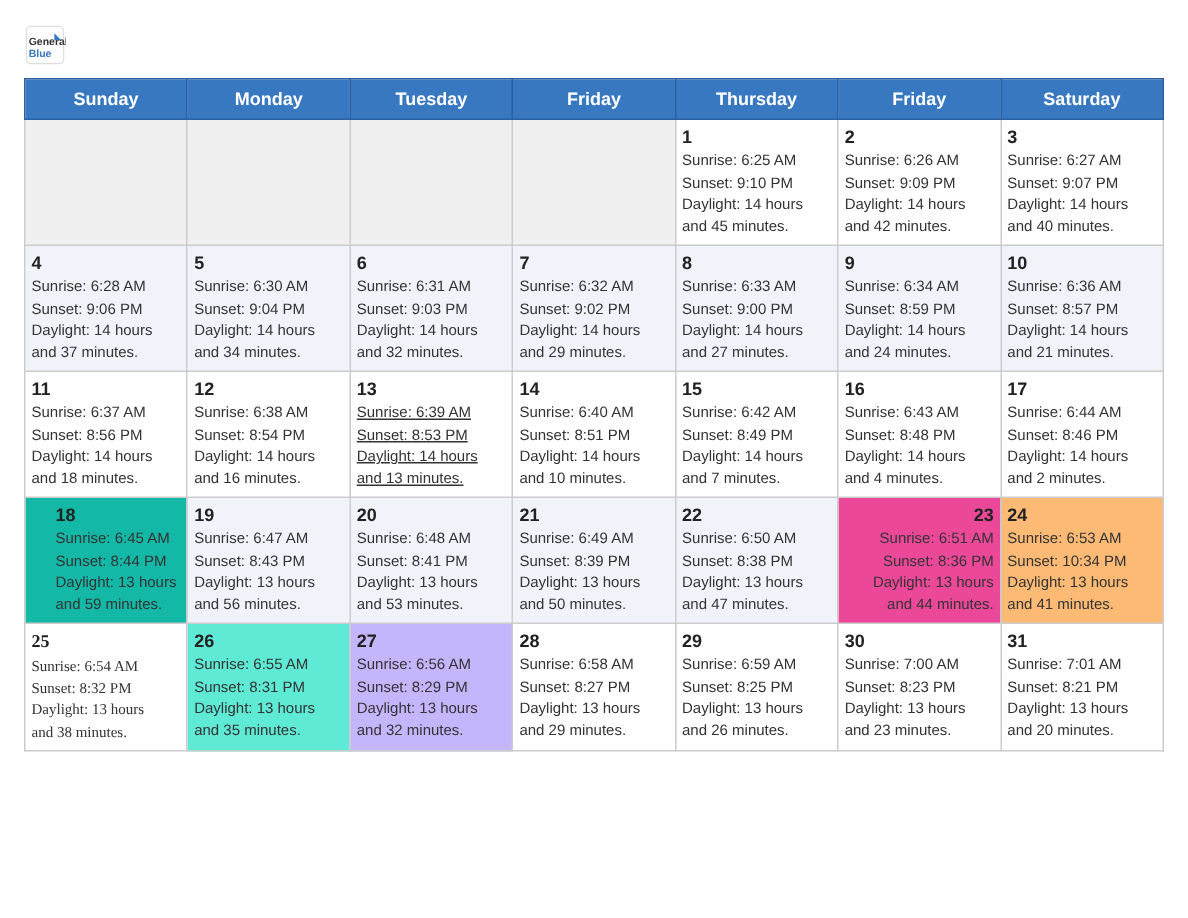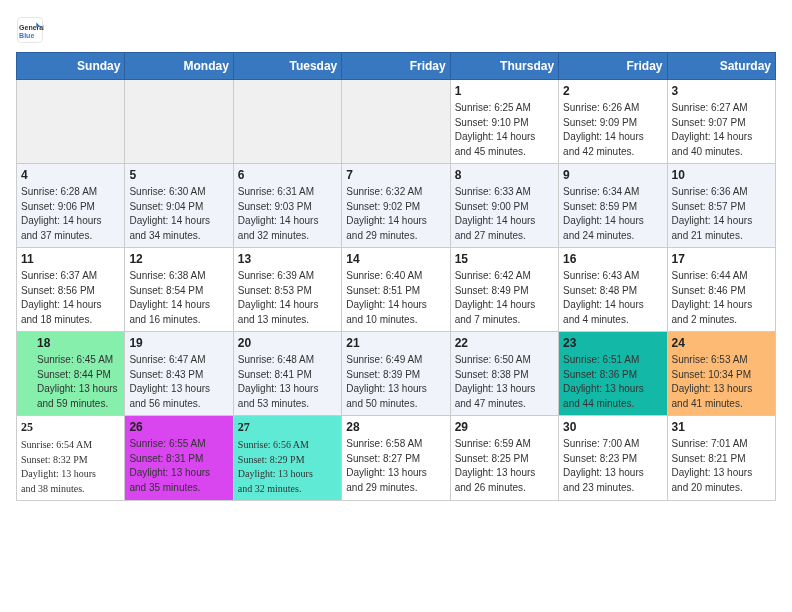--- a/index.html
+++ b/index.html
@@ -41,21 +41,21 @@
     }
     .calendar {
       width: 100%;
       border-collapse: collapse;
       font-size: 10.5px;
     }
     .calendar thead th {
       background: #3878c1;
       color: #fff;
       padding: 6px 4px;
-      text-align: right;
+      text-align: center;
       font-weight: bold;
       font-size: 12px;
       border: 1px solid #2a60a0;
       margin-left: 36px;
     }
     .calendar tbody td {
       border: 1px solid #ccc;
       vertical-align: top;
       padding: 4px;
       width: 108px;
@@ -202,21 +202,21 @@
         </td>
         <td style="background: rgb(255, 255, 255);">
           <div class="day-number">12</div>
           <div class="day-info" style="white-space: pre-line;">Sunrise: 6:38 AM
 Sunset: 8:54 PM
 Daylight: 14 hours
 and 16 minutes.</div>
         </td>
         <td style="background: rgb(255, 255, 255);">
           <div class="day-number">13</div>
-          <div class="day-info" style="white-space: pre-line;">Sunrise: 6:39 AM
+          <div class="day-info" style="white-space: pre-line; text-decoration: underline;">Sunrise: 6:39 AM
 Sunset: 8:53 PM
 Daylight: 14 hours
 and 13 minutes.</div>
         </td>
         <td style="background: rgb(255, 255, 255);">
           <div class="day-number">14</div>
           <div class="day-info" style="white-space: pre-line;">Sunrise: 6:40 AM
 Sunset: 8:51 PM
 Daylight: 14 hours
 and 10 minutes.</div>
@@ -237,21 +237,21 @@
         </td>
         <td style="background: rgb(255, 255, 255);">
           <div class="day-number">17</div>
           <div class="day-info" style="white-space: pre-line;">Sunrise: 6:44 AM
 Sunset: 8:46 PM
 Daylight: 14 hours
 and 2 minutes.</div>
         </td>
       </tr>
       <tr>
-        <td style="background: #86efac; padding-left: 20px;">
+        <td style="background: #14b8a6; padding-left: 20px;">
           <div class="day-number">18</div>
           <div class="day-info" style="white-space: pre-line;">Sunrise: 6:45 AM
 Sunset: 8:44 PM
 Daylight: 13 hours
 and 59 minutes.</div>
         </td>
         <td style="background: rgb(240, 244, 250);">
           <div class="day-number">19</div>
           <div class="day-info" style="white-space: pre-line;">Sunrise: 6:47 AM
 Sunset: 8:43 PM
@@ -272,21 +272,21 @@
 Daylight: 13 hours
 and 50 minutes.</div>
         </td>
         <td style="background: rgb(240, 244, 250);">
           <div class="day-number">22</div>
           <div class="day-info" style="white-space: pre-line;">Sunrise: 6:50 AM
 Sunset: 8:38 PM
 Daylight: 13 hours
 and 47 minutes.</div>
         </td>
-        <td style="background: #14b8a6;">
+        <td style="background: #ec4899; text-align: right;">
           <div class="day-number">23</div>
           <div class="day-info" style="white-space: pre-line;">Sunrise: 6:51 AM
 Sunset: 8:36 PM
 Daylight: 13 hours
 and 44 minutes.</div>
         </td>
         <td style="background: #fdba74; margin-left: 12px;">
           <div class="day-number">24</div>
           <div class="day-info" style="white-space: pre-line;">Sunrise: 6:53 AM
 Sunset: 10:34 PM
@@ -295,28 +295,28 @@
         </td>
       </tr>
       <tr>
         <td style="background: rgb(255, 255, 255); font-family: Liberation Serif, serif;">
           <div class="day-number">25</div>
           <div class="day-info" style="white-space: pre-line;">Sunrise: 6:54 AM
 Sunset: 8:32 PM
 Daylight: 13 hours
 and 38 minutes.</div>
         </td>
-        <td style="background: #d946ef;">
+        <td style="background: #5eead4;">
           <div class="day-number">26</div>
           <div class="day-info" style="white-space: pre-line;">Sunrise: 6:55 AM
 Sunset: 8:31 PM
 Daylight: 13 hours
 and 35 minutes.</div>
         </td>
-        <td style="background: #5eead4; font-family: Liberation Serif, serif;">
+        <td style="background: #c4b5fd;">
           <div class="day-number">27</div>
           <div class="day-info" style="white-space: pre-line;">Sunrise: 6:56 AM
 Sunset: 8:29 PM
 Daylight: 13 hours
 and 32 minutes.</div>
         </td>
         <td style="background: rgb(255, 255, 255);">
           <div class="day-number">28</div>
           <div class="day-info" style="white-space: pre-line;">Sunrise: 6:58 AM
 Sunset: 8:27 PM

